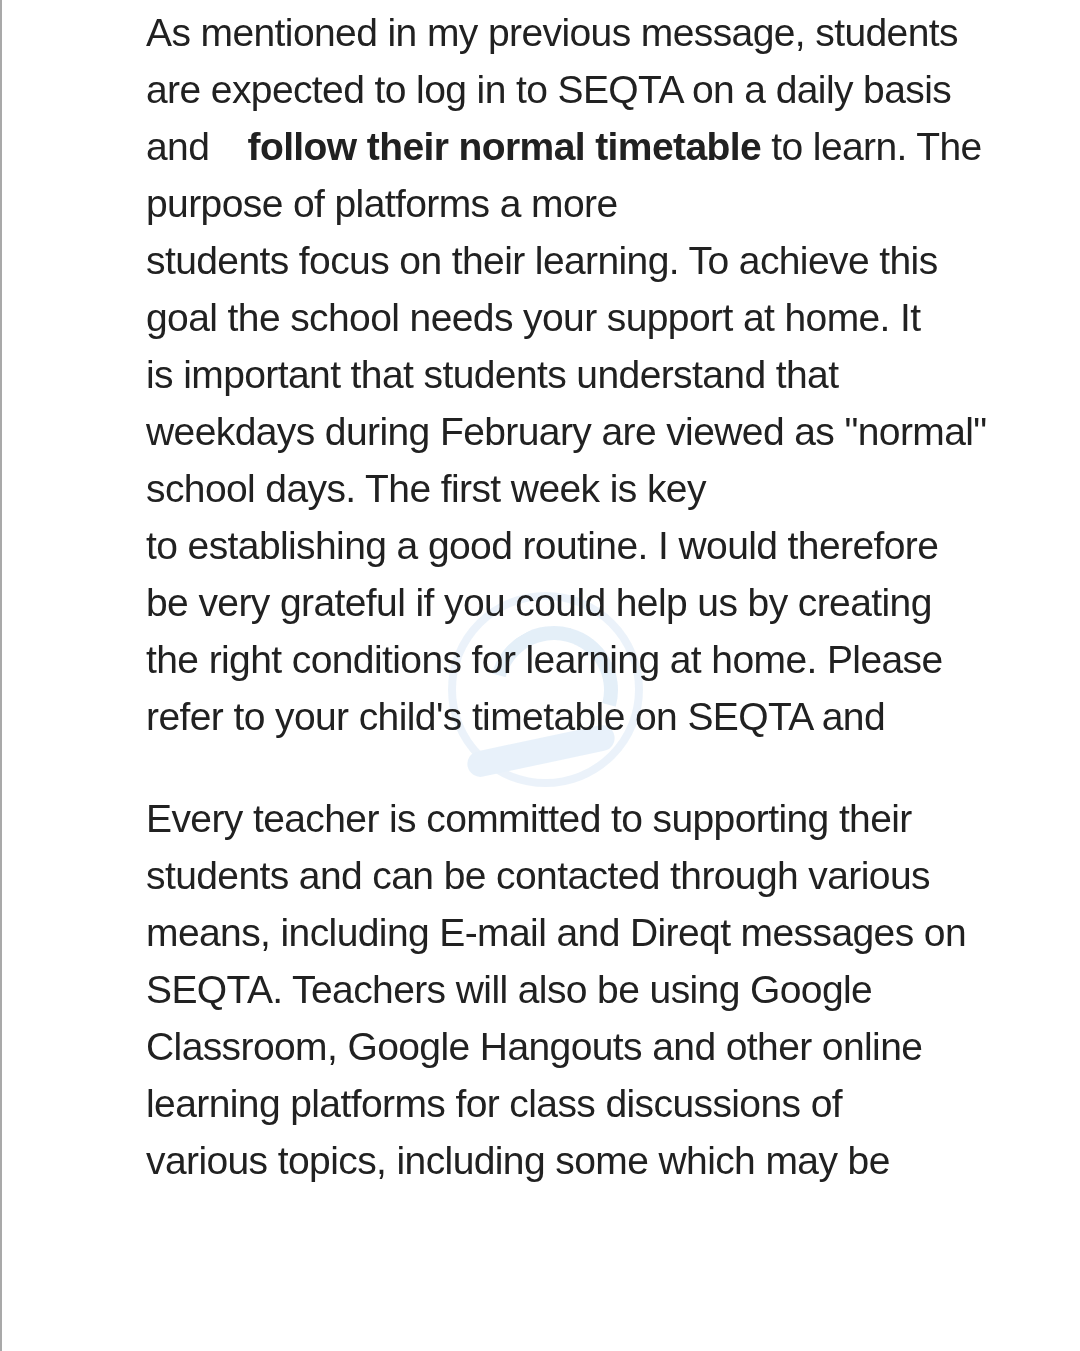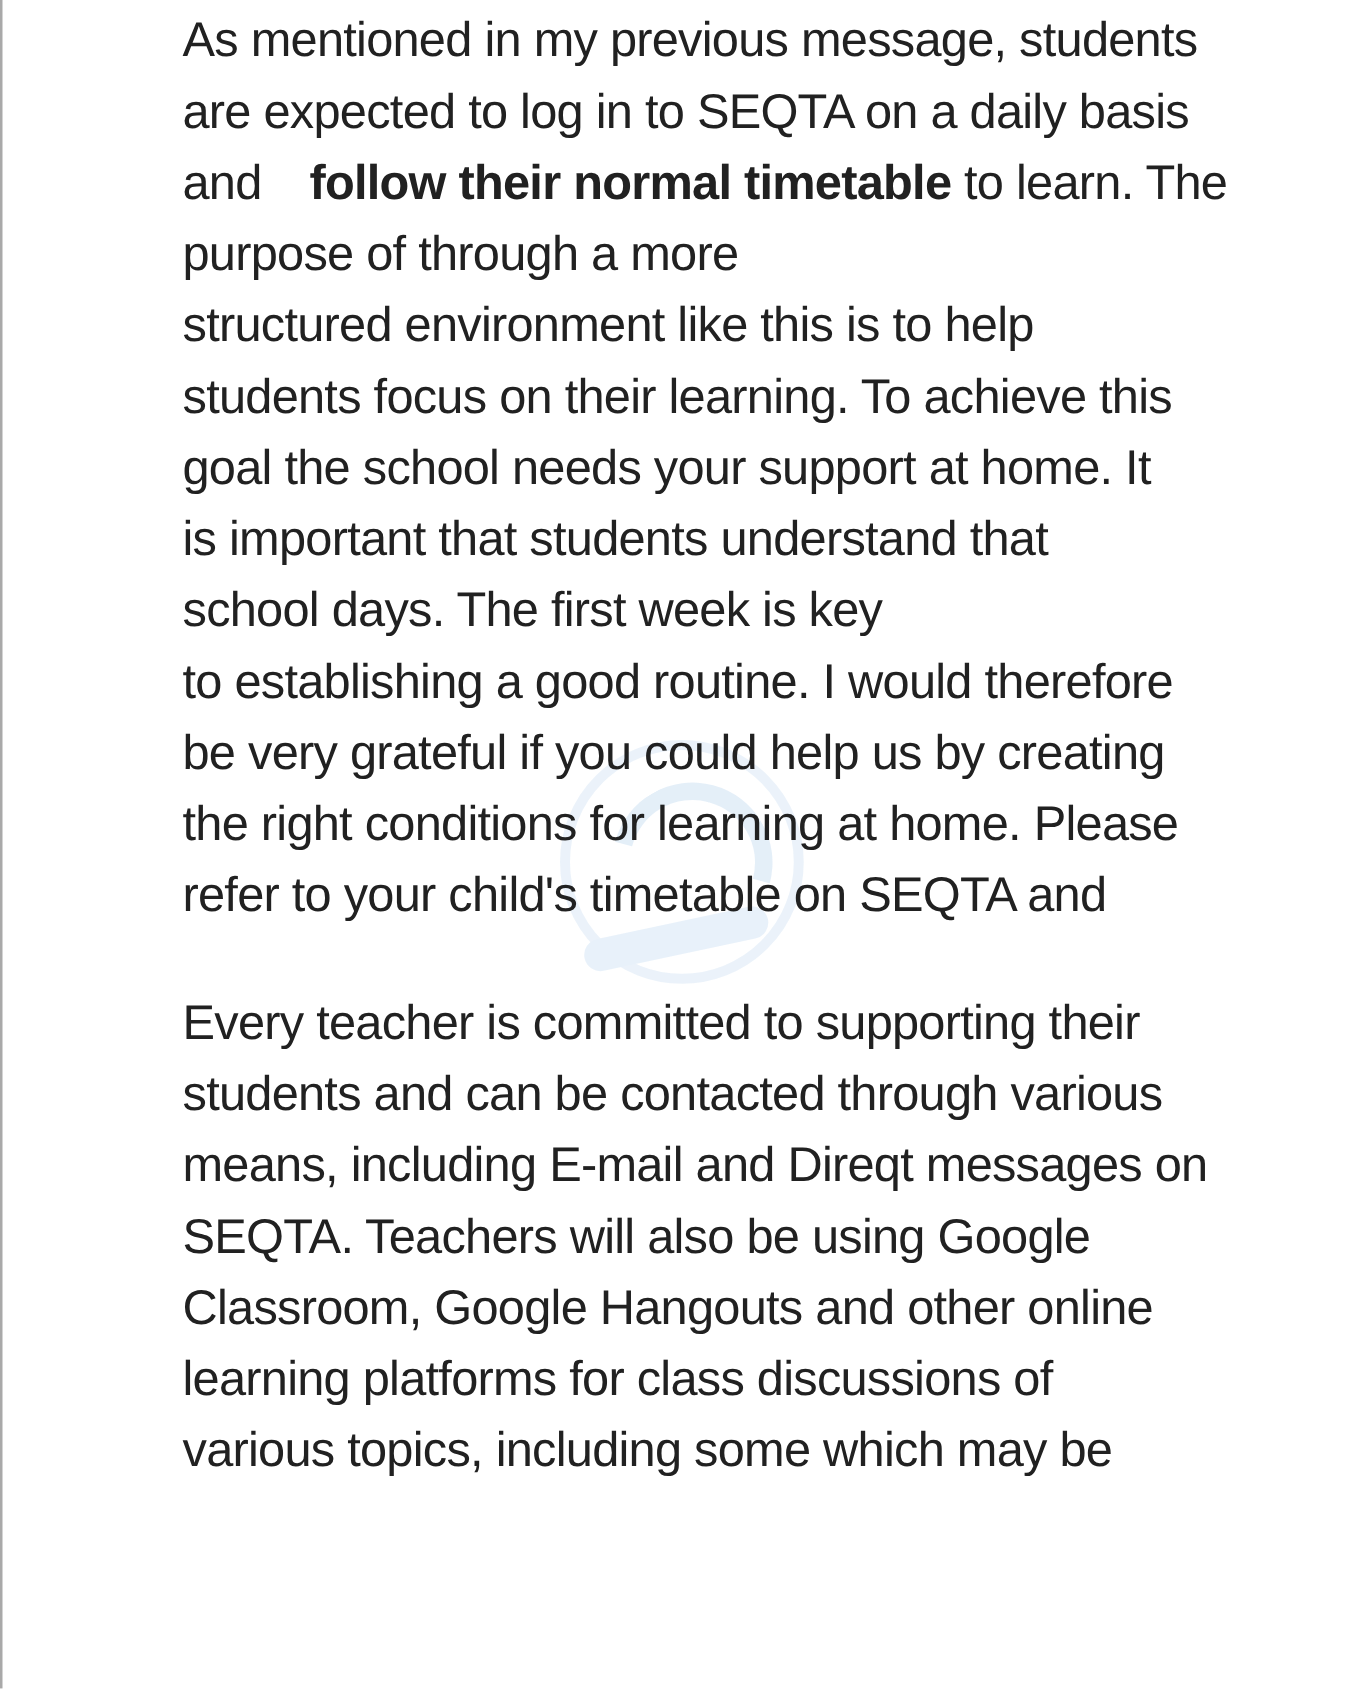--- a/index.html
+++ b/index.html
@@ -93,25 +93,25 @@
     <div class="ring" style="border-color: rgb(220, 233, 246);"></div>
     <div class="swirl" style="border-top-color: rgb(207, 226, 243); border-right-color: rgb(207, 226, 243);"></div>
     <div class="ribbon" style="background: rgb(215, 231, 246);"></div>
   </div>
 
   <div class="doc" style="color: rgb(33, 33, 33);">
       <div class="para">
         <div class="line"><span>As mentioned in my previous message, students</span></div>
         <div class="line"><span>are expected to log in to SEQTA on a daily basis</span></div>
         <div class="line"><span>and </span><span class="b">follow their normal timetable</span><span> to learn. The</span></div>
-        <div class="line"><span>purpose of through a more</span></div>
-        <div class="line"><span>structured environment like this is to help</span></div>
+        <div class="line"><span>purpose of platforms a more</span></div>
         <div class="line"><span>students focus on their learning. To achieve this</span></div>
         <div class="line"><span>goal the school needs your support at home. It</span></div>
         <div class="line"><span>is important that students understand that</span></div>
+        <div class="line"><span>weekdays during February are viewed as "normal"</span></div>
         <div class="line"><span>school days. The first week is key</span></div>
         <div class="line"><span>to establishing a good routine. I would therefore</span></div>
         <div class="line"><span>be very grateful if you could help us by creating</span></div>
         <div class="line"><span>the right conditions for learning at home. Please</span></div>
         <div class="line"><span>refer to your child's timetable on SEQTA and</span></div>
       </div>
       <div class="para">
         <div class="line"><span>Every teacher is committed to supporting their</span></div>
         <div class="line"><span>students and can be contacted through various</span></div>
         <div class="line"><span>means, including E-mail and Direqt messages on</span></div>

